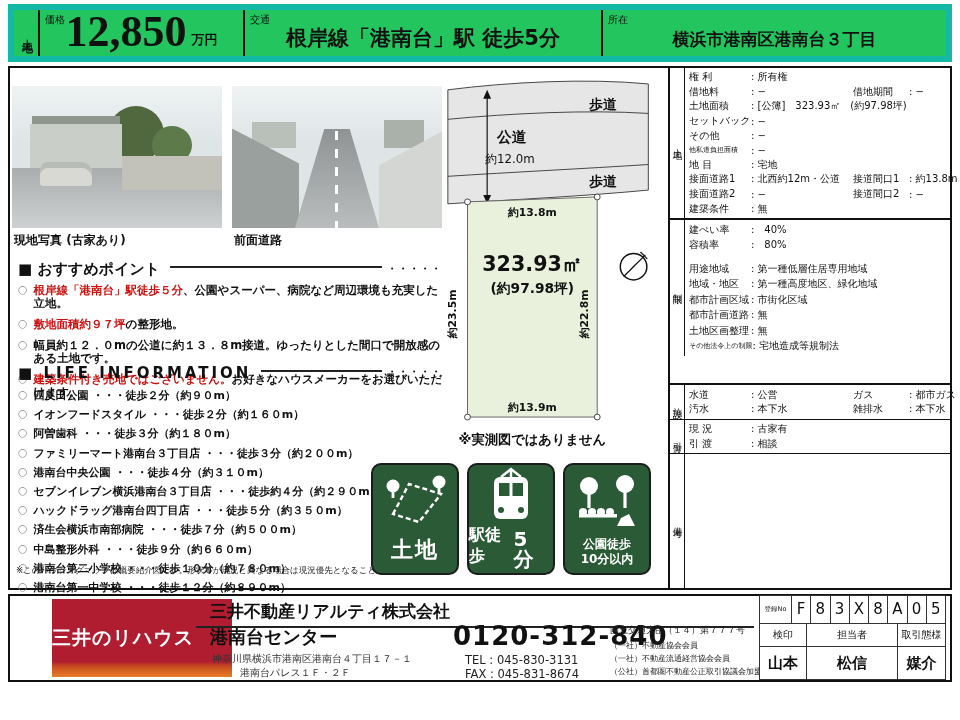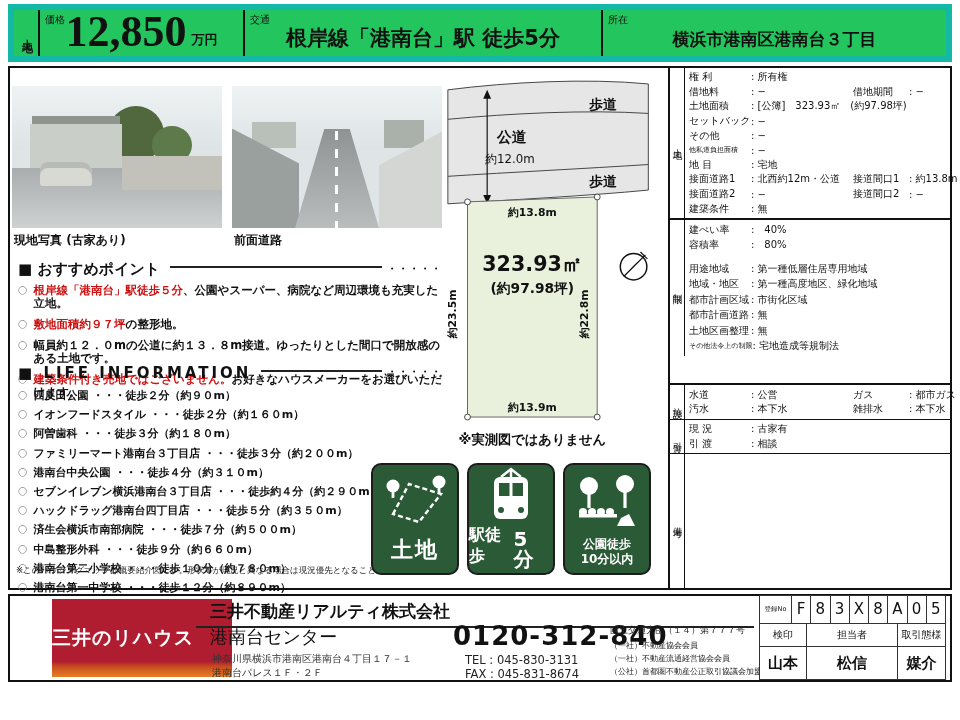--- a/index.html
+++ b/index.html
@@ -85,23 +85,23 @@
   .srow.has2 .sv { flex:0 0 102px; }
   .sl2 { flex:0 0 56px; } .sv2 { flex:1; }
   .srow.small .sl { font-size:7px; }
 
   
   .ftr { position:absolute; left:8px; top:594px; width:944px; height:88px; border:2px solid #111; background:#fff; }
   .logo { position:absolute; left:2px; top:3px; width:180px; height:78px; display:flex; align-items:center; 
           background:linear-gradient(180deg,#b01c30 0%,#b01c30 80%,#c84e1f 87%,#e87e25 100%);margin-left:40px; }
   .logo-txt { color:#fff; font-size:19px; font-weight:bold; letter-spacing:1px; }
   .company { position:absolute; left:186px; top:2px; width:558px; font-size:17px; font-weight:bold; padding:2px 0 3px 14px; border-bottom:2px solid #222; }
-  .office { position:absolute; left:200px; top:29px; font-size:18px; font-weight:normal; }
+  .office { position:absolute; left:200px; top:29px; font-size:18px; font-weight:bold; }
   .addr { position:absolute; left:202px; font-size:10px; color:#333; }
-  .addr1 { top:56px; } .addr2 { top:70px; }
+  .addr1 { top:56px; } .addr2 { top:70px;margin-left:28px; }
   .phone { position:absolute; left:443px; top:25px; font-size:26px; font-weight:bold; letter-spacing:1px; }
   .telfax { position:absolute; left:455px; font-size:11.5px; color:#222; }
   .tel { top:57px; } .fax { top:71px; }
   .lic { position:absolute; left:600px; font-size:8px; color:#222; white-space:nowrap; }
   .lic0 { top:28px; font-size:9px; } .lic1 { top:44px; } .lic2 { top:57px; } .lic3 { top:70px; }
   .reg { position:absolute; left:750px; top:0px; width:186px; height:84px; display:flex; flex-direction:column; }
   .reg-row { display:flex; }
   .reg-cell { border:1px solid #333; margin-left:-1px; margin-top:-1px; display:flex; align-items:center; justify-content:center; background:#fff; }
   .reg-r1 { height:28px; } .reg-r2 { height:24px; } .reg-r3 { height:33px; }
   .reg-lab { flex:0 0 33px; font-size:6.5px;text-align:center; }

